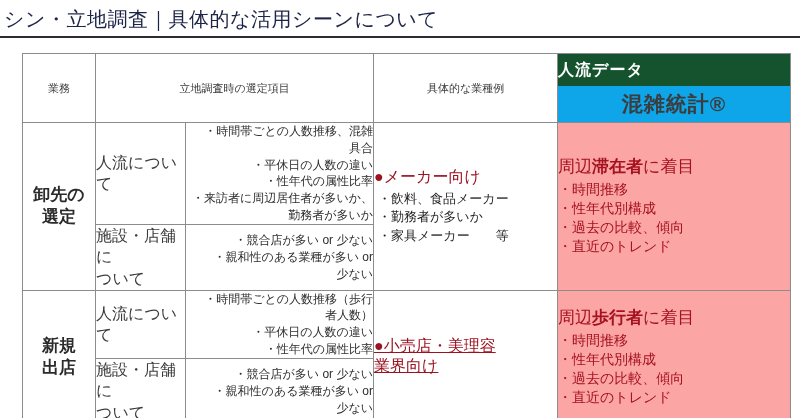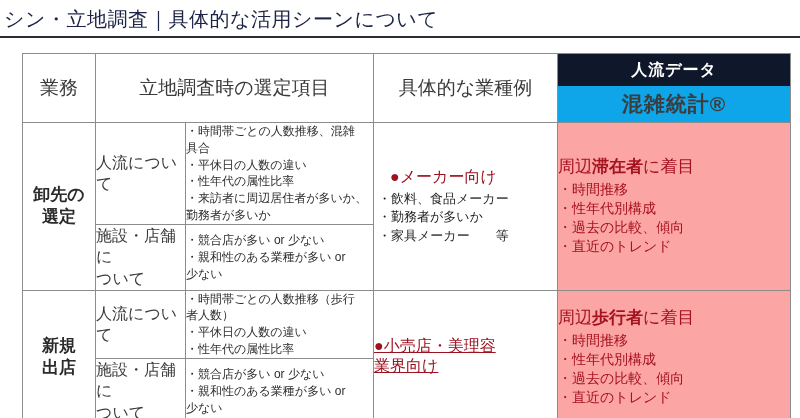--- a/index.html
+++ b/index.html
@@ -68,36 +68,35 @@
   
   col.c-gyomu   { width: 73px; }
   col.c-cat     { width: 90px; }
   col.c-item    { width: 188px; }
   col.c-rei     { width: 184px; }
   col.c-jinryu  { width: 233px; }
 
   
   .hd {
     text-align: center;
-    font-size: 19px;
+    font-size: 11px;
     color: #3a3a3a;
     font-weight: 400;
     height: 69px;
   }
   td.hd-navy-cell {
     padding: 0;
     border: 1px solid #8c8c8c;
     height: 69px;
   }
   .navy-band {
-    background: #0f172a;
+    background: #14532d;
     color: #ffffff;
     font-size: 16px;
     font-weight: 700;
-    text-align: center;
     height: 32px;
     line-height: 32px;
     letter-spacing: 1px;
   }
   .konzatsu-band {
     background: #0ea5e9;
     color: #3c3c3c;
     font-size: 21px;
     font-weight: 700;
     text-align: center;
@@ -121,21 +120,21 @@
     padding: 6px 7px;
     vertical-align: middle;
   }
   .item-cell {
     font-size: 12px;
     color: #2e2e2e;
     line-height: 1.4;
     padding: 5px 6px;
     vertical-align: middle;
   }
-  .item-cell .ln { display: block; text-indent: 0; }
+  .item-cell .ln { display: block; text-indent: 0; text-align: right; }
 
   .rei-cell {
     font-size: 13px;
     color: #1f1f1f;
     line-height: 1.45;
     padding: 6px 8px;
     vertical-align: middle;
   }
   .rei-head {
     display: block;
@@ -209,21 +208,21 @@
           </td>
           <td class="item-cell">
             <span class="ln">・時間帯ごとの人数推移、混雑</span>
             <span class="ln">具合</span>
             <span class="ln">・平休日の人数の違い</span>
             <span class="ln">・性年代の属性比率</span>
             <span class="ln">・来訪者に周辺居住者が多いか、</span>
             <span class="ln">勤務者が多いか</span>
           </td>
           <td class="rei-cell" rowspan="2">
-            <span class="rei-head" style="white-space:pre-line;margin-left:16px;">●メーカー向け</span>
+            <span class="rei-head" style="white-space:pre-line;">●メーカー向け</span>
             <span class="rei-sub">・飲料、食品メーカー</span>
             <span class="rei-sub">・勤務者が多いか</span>
             <span class="rei-sub">・家具メーカー　　等</span>
           </td>
           <td class="jinryu-cell" rowspan="2">
             <span class="jinryu-head"><span>周辺</span><b>滞在者</b><span>に着目</span></span>
             <span class="jinryu-li">・時間推移</span>
             <span class="jinryu-li">・性年代別構成</span>
             <span class="jinryu-li">・過去の比較、傾向</span>
             <span class="jinryu-li">・直近のトレンド</span>

